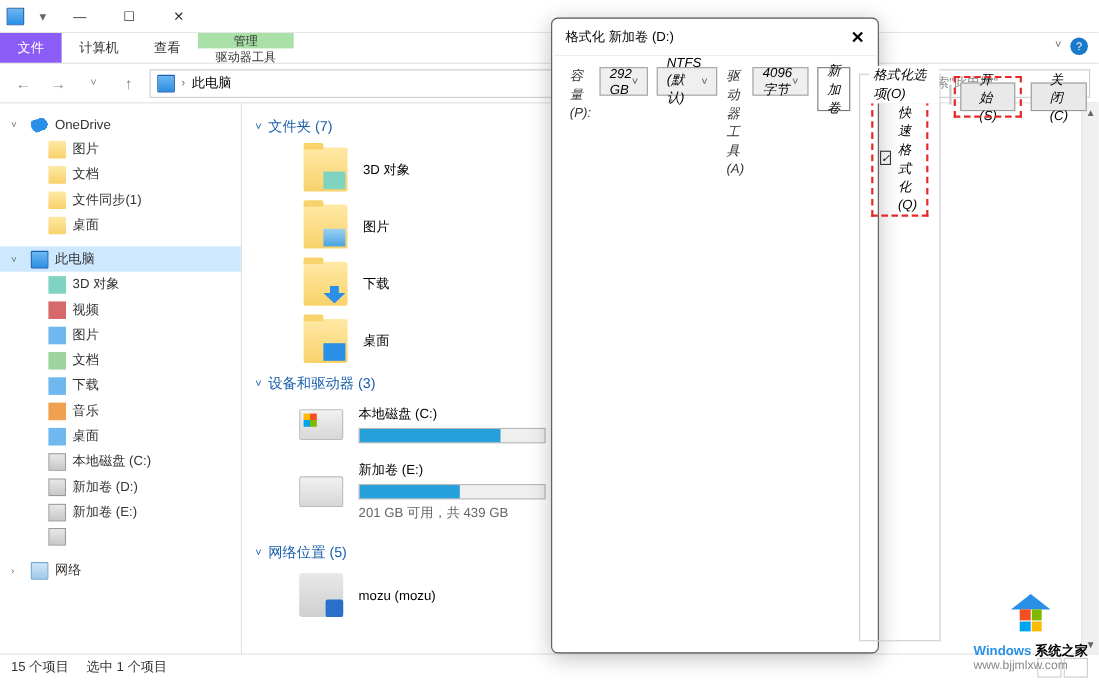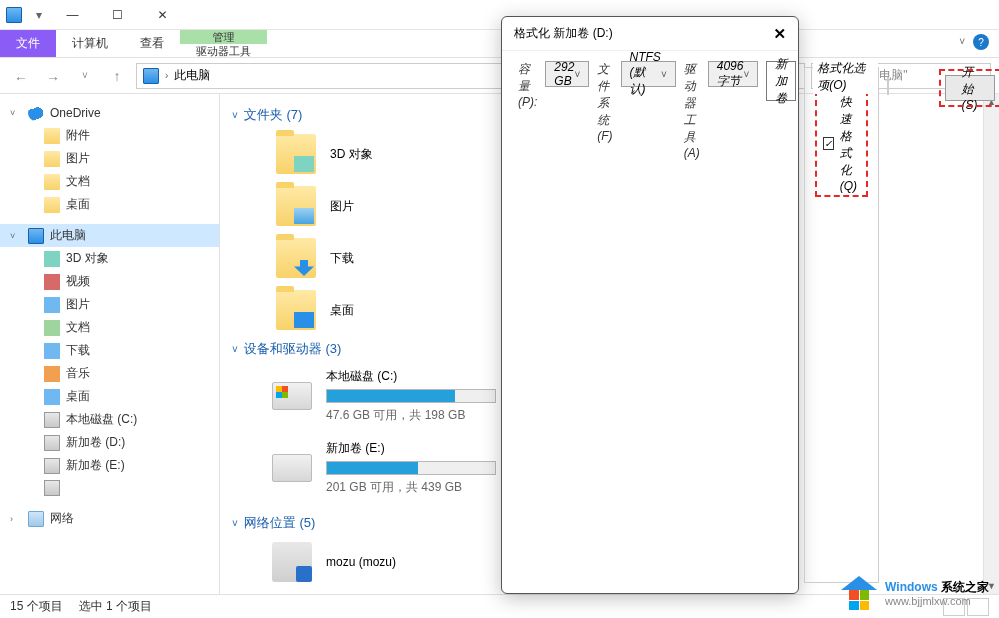--- a/index.html
+++ b/index.html
@@ -74,24 +74,24 @@
 .dlg-select { height: 26px; border: 1px solid #a0a0a0; background: #efefef; display: flex; align-items: center; padding: 0 8px; justify-content: space-between; }
 .dlg-select .sel-chev { font-size: 10px; color: #555; }
 .dlg-input { height: 40px; border: 1px solid #7a7a7a; padding: 0 8px; display: flex; align-items: center; }
 .dlg-btn { height: 26px; border: 1px solid #999; background: #e9e9e9; display: inline-flex; align-items: center; justify-content: center; padding: 0 16px; }
 .fieldset { border: 1px solid #ccc; padding: 22px 10px 28px; margin-top: 6px; position: relative; }
 .fieldset-label { position: absolute; top: -8px; left: 8px; background: #fff; padding: 0 4px; }
 .checkbox-row { display: flex; align-items: center; gap: 6px; border: 2px dashed #e62828; padding: 2px 6px; width: fit-content; }
 .chk { width: 13px; height: 13px; border: 1px solid #333; display:flex; align-items:center; justify-content:center; font-size:10px;}
 .dlg-progress { height: 18px; background: #e6e6e6; border: 1px solid #ccc; margin-top: 16px; }
 .dlg-actions { display: flex; gap: 14px; justify-content: flex-end; margin-top: 14px; }
-.dlg-actions .dlg-btn.start { outline: 2px dashed #e62828; outline-offset: 4px; margin-left: 48px; }
-
-
-.watermark { position: absolute; right: 10px; bottom: 6px; display: flex; align-items: center; gap: 8px; font-size: 12px; }
+.dlg-actions .dlg-btn.start { outline: 2px dashed #e62828; outline-offset: 4px; }
+
+
+.watermark { position: absolute; right: 10px; bottom: 6px; display: flex; align-items: center; gap: 8px; font-size: 12px; flex-direction: column; }
 .wm-logo { width: 36px; height: 36px; position: relative; }
 .wm-house { width:0; height:0; border-left:18px solid transparent; border-right:18px solid transparent; border-bottom:14px solid #2a8fe6; position:absolute; top:0; left:0;}
 .wm-win { position:absolute; bottom:2px; left:8px; width:20px; height:20px; display:grid; grid-template:1fr 1fr/1fr 1fr; gap:1px;}
 .wm-win div:nth-child(1){background:#f25022;} .wm-win div:nth-child(2){background:#7fba00;}
 .wm-win div:nth-child(3){background:#00a4ef;} .wm-win div:nth-child(4){background:#ffb900;}
 .wm-txt { line-height:1.2; }
 .wm-txt .l1 { font-weight:bold; }
 .wm-txt .l1 b { color:#2a8fe6;}
 .wm-txt .l2 { color:#888; font-size:11px;}
 
@@ -153,29 +153,29 @@
 <div class="main">
 
   <div class="tree">
     <div class="tree-item">
       <span class="chev">˅</span>
       <span class="ti-icon ico-cloud"></span>
       <span>OneDrive</span>
     </div>
     <div class="tree-item child">
         <span class="ti-icon ico-folder-s"></span>
-        <span>附件</span>
-      </div>
-    <div class="tree-item child">
-        <span class="ti-icon ico-folder-s"></span>
         <span>图片</span>
       </div>
     <div class="tree-item child">
         <span class="ti-icon ico-folder-s"></span>
         <span>文档</span>
+      </div>
+    <div class="tree-item child">
+        <span class="ti-icon ico-folder-s"></span>
+        <span>文件同步(1)</span>
       </div>
     <div class="tree-item child">
         <span class="ti-icon ico-folder-s"></span>
         <span>桌面</span>
       </div>
 
     <div class="tree-item sel" style="margin-top:8px;">
       <span class="chev">˅</span>
       <span class="ti-icon ico-pc"></span>
       <span>此电脑</span>
@@ -267,21 +267,20 @@
       <span class="g-chev">˅</span>
       <span>设备和驱动器 (3)</span>
     </div>
     <div class="drive-item">
       <div class="drive-ico win"></div>
       <div class="drive-info">
         <span>本地磁盘 (C:)</span>
         <div class="drive-bar">
             <div class="drive-bar-fill" style="width:76%;"></div>
           </div>
-        <span style="color:#666;">47.6 GB 可用，共 198 GB</span>
       </div>
     </div>
     <div class="drive-item">
       <div class="drive-ico"></div>
       <div class="drive-info">
         <span>新加卷 (E:)</span>
         <div class="drive-bar">
             <div class="drive-bar-fill" style="width:54%;"></div>
           </div>
         <span style="color:#666;">201 GB 可用，共 439 GB</span>
@@ -318,21 +317,20 @@
     <span>格式化 新加卷 (D:)</span>
     <span class="dlg-close">✕</span>
   </div>
   <div class="dlg-body">
     <div class="dlg-label">容量(P):</div>
     <div class="dlg-select">
       <span>292 GB</span>
       <span class="sel-chev">˅</span>
     </div>
 
-    <div class="dlg-label">文件系统(F)</div>
     <div class="dlg-select">
       <span>NTFS (默认)</span>
       <span class="sel-chev">˅</span>
     </div>
 
     <div class="dlg-label">驱动器工具(A)</div>
     <div class="dlg-select">
       <span>4096 字节</span>
       <span class="sel-chev">˅</span>
     </div>

